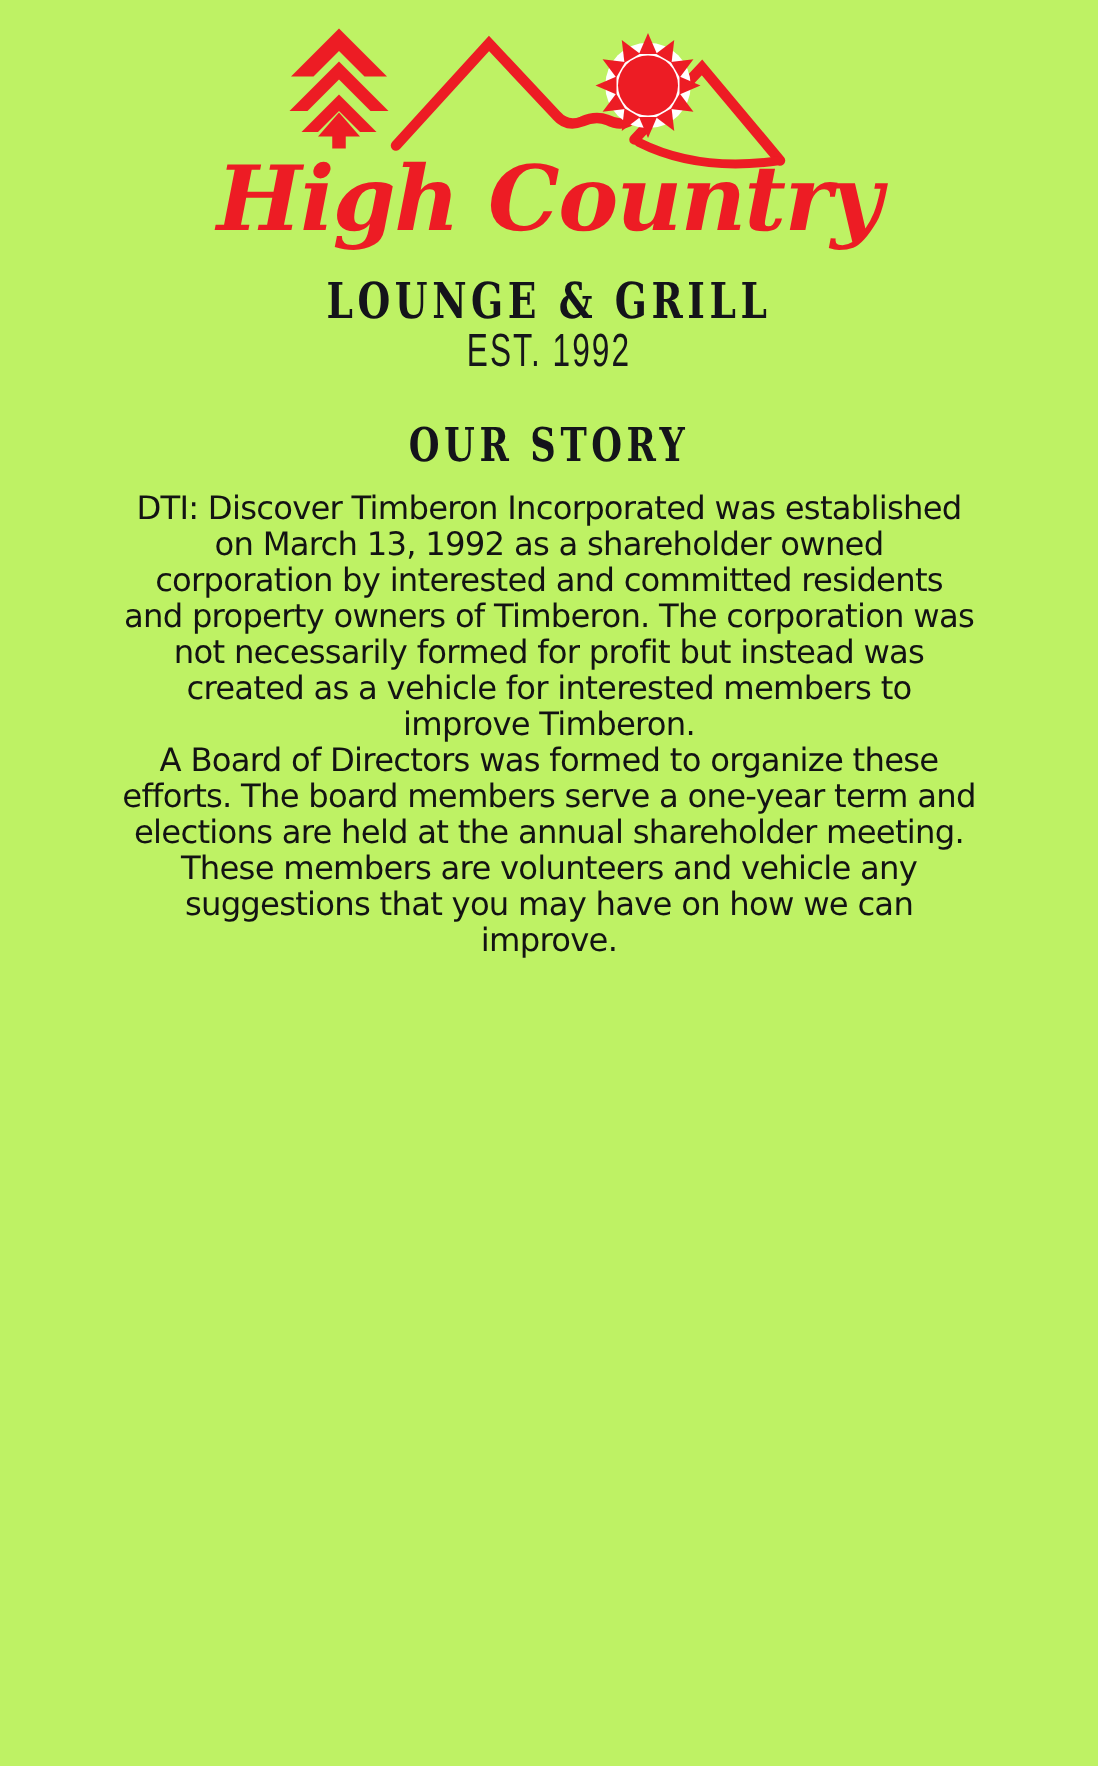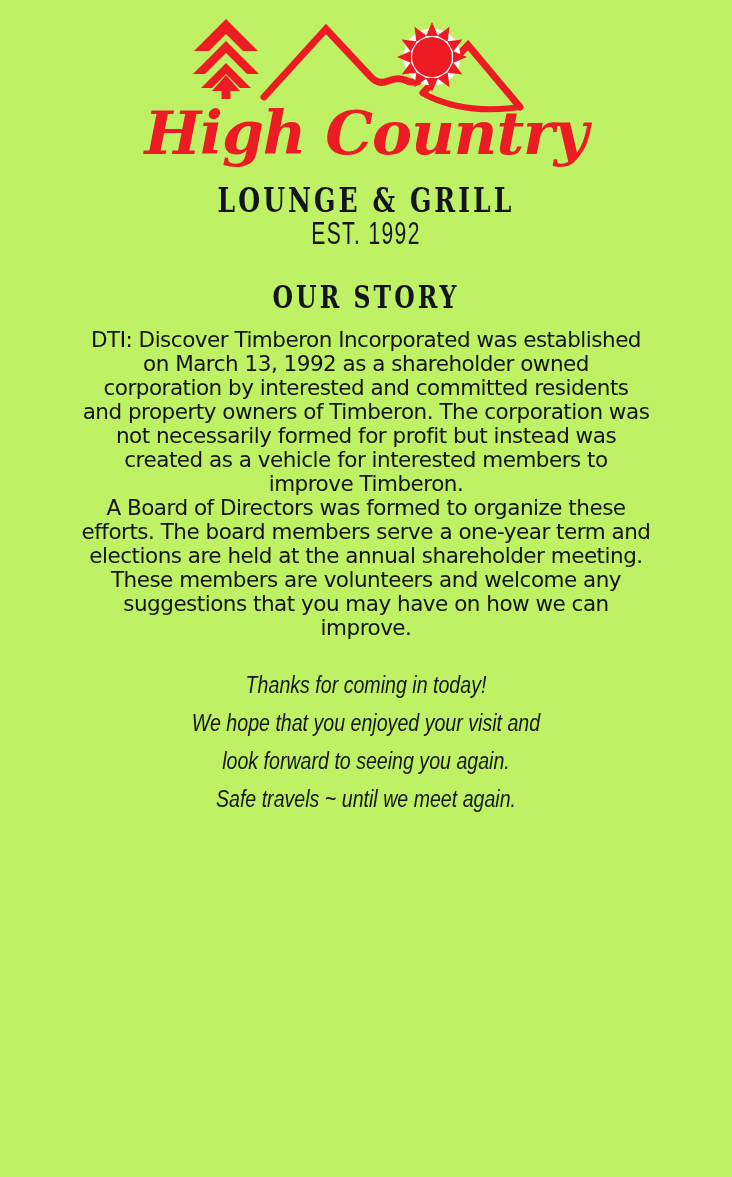--- a/index.html
+++ b/index.html
@@ -135,23 +135,17 @@
     </svg>
 
     <div class="brand-script">High Country</div>
     <div class="brand-subtitle">LOUNGE &amp; GRILL</div>
     <div class="established">EST. 1992</div>
   </header>
 
   <main>
     <h1 class="story-heading">OUR STORY</h1>
     <p class="story-text">DTI: Discover Timberon Incorporated was established on March 13, 1992 as a shareholder owned corporation by interested and committed residents and property owners of Timberon. The corporation was not necessarily formed for profit but instead was created as a vehicle for interested members to improve Timberon.</p>
-    <p class="story-text">A Board of Directors was formed to organize these efforts. The board members serve a one-year term and elections are held at the annual shareholder meeting. These members are volunteers and welcome any suggestions that you may have on how we can improve.</p>
+    <p class="story-text">A Board of Directors was formed to organize these efforts. The board members serve a one-year term and elections are held at the annual shareholder meeting. These members are volunteers and vehicle any suggestions that you may have on how we can improve.</p>
   </main>
 
-  <footer class="closing">
-    <div class="closing-line">Thanks for coming in today!</div>
-    <div class="closing-line">We hope that you enjoyed your visit and</div>
-    <div class="closing-line">look forward to seeing you again.</div>
-    <div class="closing-line">Safe travels ~ until we meet again.</div>
-  </footer>
 
 </div>
 
 </body></html>

